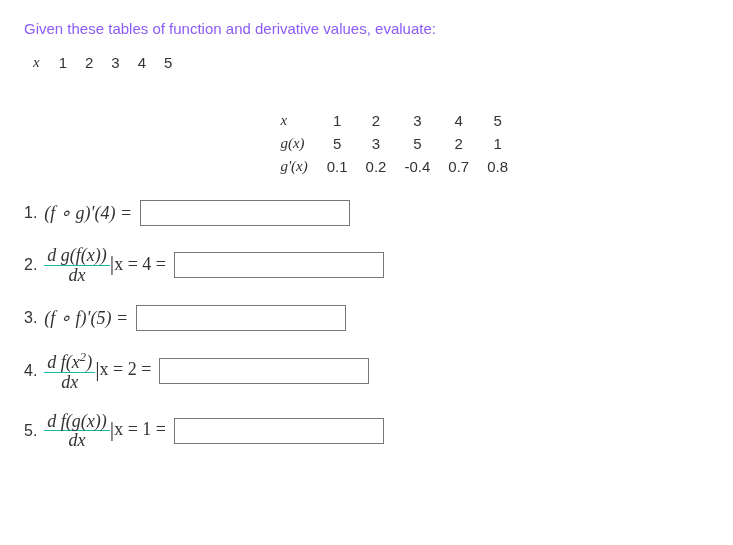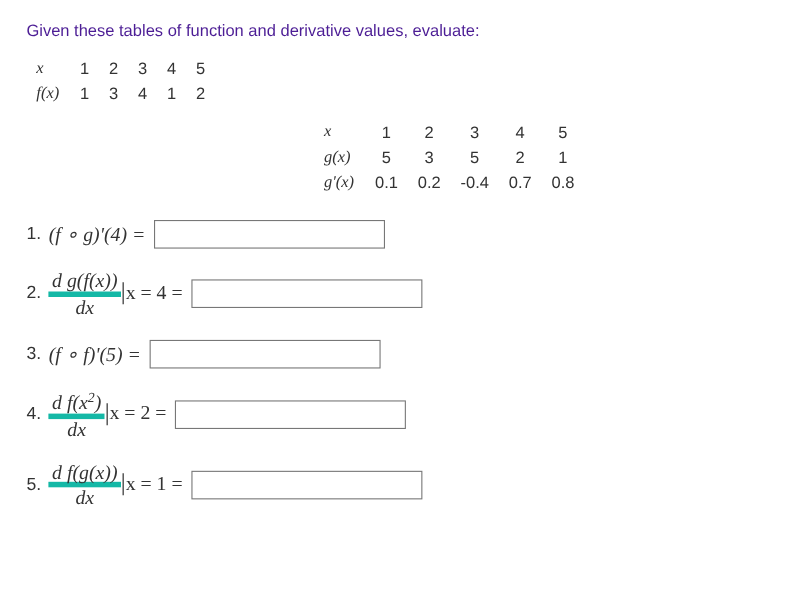--- a/index.html
+++ b/index.html
@@ -4,34 +4,34 @@
   <style>
     * { box-sizing: border-box; margin: 0; padding: 0; }
     body {
       font-family: Arial, Helvetica, sans-serif;
       font-size: 15px;
       color: #333;
       padding: 20px 24px;
       width: 733px;
       background: #fff;
     }
-    .prompt { margin-bottom: 14px; color: #4c1d95; }
+    .prompt { margin-bottom: 14px; color: #8b5cf6; }
     .tables-row { display: flex; gap: 90px; align-items: flex-start; margin-bottom: 22px; }
     .tbl { border-collapse: collapse; }
     .tbl td { padding: 3px 9px; text-align: center; min-width: 22px; font-size: 15px; }
     .tbl .lbl { font-style: italic; text-align: left; padding-right: 10px; }
     .tbl2-wrap { margin-top: 58px; }
     .questions { display: flex; flex-direction: column; gap: 20px; }
     .q { display: flex; align-items: center; gap: 4px; font-size: 16px; }
     .qnum { margin-right: 3px; }
     .math { font-family: 'Times New Roman', serif; font-size: 18px; font-style: italic; }
     .roman { font-style: normal; margin-top: 36px; }
     .sup { font-size: 0.7em; vertical-align: super; }
     .frac { display: inline-flex; flex-direction: column; align-items: center; vertical-align: middle; line-height: 1.05; }
-    .frac .num { border-bottom: 5px solid #14b8a6; padding: 0 3px; }
+    .frac .num { border-bottom: 1px solid #14b8a6; padding: 0 3px; }
     .frac .den { padding: 0 3px; text-align: right; }
     .bigbar { font-size: 22px; font-style: normal; }
     .answer-input {
       border: 1px solid #777;
       height: 26px;
       width: 210px;
       padding: 2px 6px;
       font-size: 14px;
       margin-left: 4px;
     }
@@ -44,28 +44,20 @@
 <div class="tables-row">
   <table class="tbl">
     <tbody>
         <tr>
       <td class="lbl math">x</td>
       <td>1</td>
       <td>2</td>
       <td>3</td>
       <td>4</td>
       <td>5</td>
-    </tr>
-    <tr>
-      <td class="lbl math">f(x)</td>
-      <td>1</td>
-      <td>3</td>
-      <td>4</td>
-      <td>1</td>
-      <td>2</td>
     </tr>
   </tbody>
     </table>
 
   <div class="tbl2-wrap">
   <table class="tbl">
     <tbody>
           <tr>
       <td class="lbl math">x</td>
       <td>1</td>

